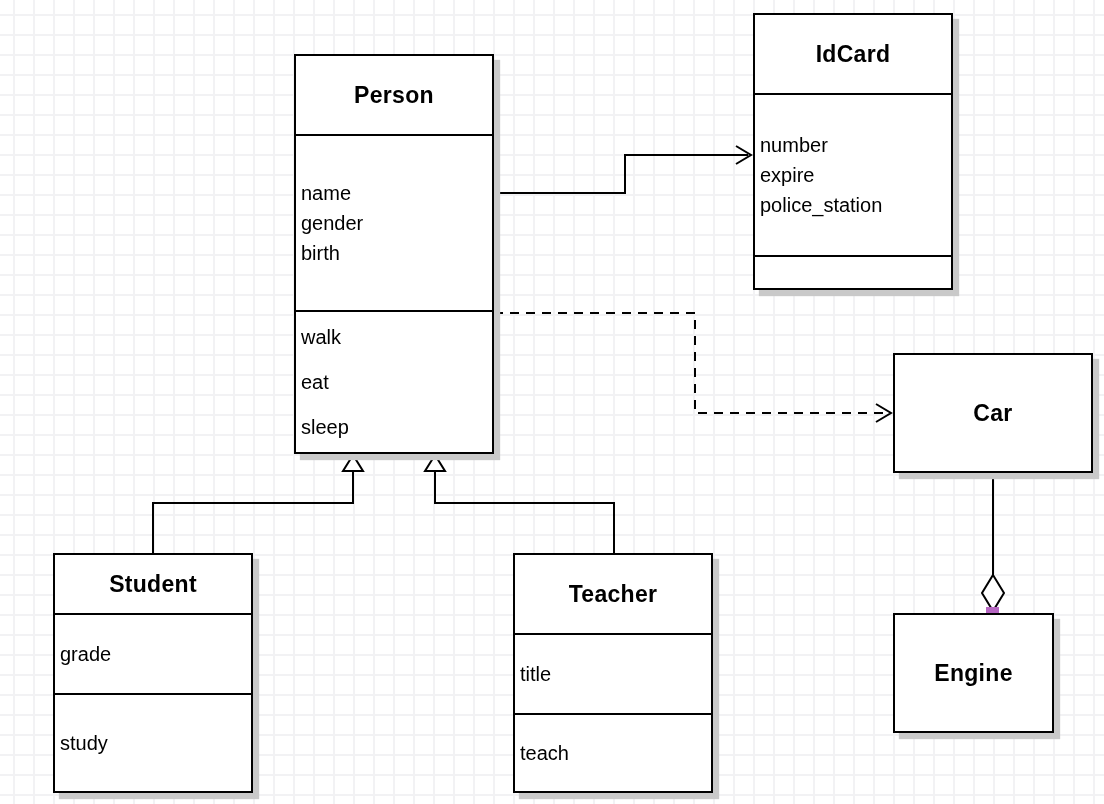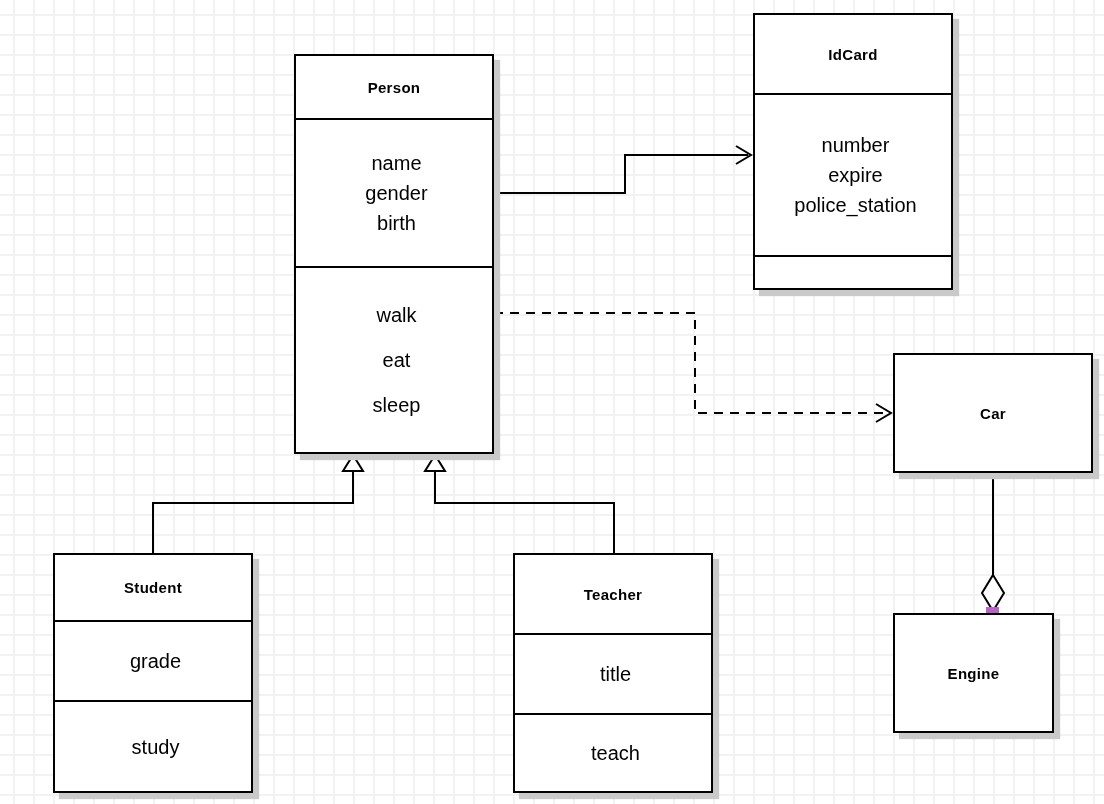--- a/index.html
+++ b/index.html
@@ -28,34 +28,33 @@
     display: flex;
     flex-direction: column;
     color: #000000;
   }
   .uml-title {
     flex: 0 0 auto;
     display: flex;
     align-items: center;
     justify-content: center;
     font-weight: bold;
-    font-size: 15px;
+    font-size: 23px;
     letter-spacing: 0.3px;
   }
   .uml-title.fill { flex: 1 1 auto; }
   .uml-sec {
     box-sizing: border-box;
     border-top: 2px solid #000000;
     display: flex;
     flex-direction: column;
     justify-content: center;
     padding-left: 5px;
     font-size: 20px;
     line-height: 30px;
-    text-align: center;
   }
   .uml-sec.grow { flex: 1 1 auto; gap: 15px; }
   .connectors {
     position: absolute;
     left: 0;
     top: 0;
   }
   .connectors .solid {
     fill: none;
     stroke: #000000;
@@ -112,22 +111,22 @@
 
     <g>
       <line class="solid" x1="993" y1="473" x2="993" y2="575"></line>
       <polygon class="hollow" points="993,575 1004,593 993,611 982,593"></polygon>
       <rect class="handle" x="986" y="466" width="13" height="13"></rect>
       <rect class="handle" x="986" y="607" width="13" height="13"></rect>
     </g>
   </svg>
 
   <div class="uml-box" style="left:294px; top:54px; width:200px; height:400px;">
-    <div class="uml-title" style="height:62px;">Person</div>
-    <div class="uml-sec" style="height:148px;">
+    <div class="uml-title" style="height:78px;">Person</div>
+    <div class="uml-sec" style="height:176px;">
       <div>name</div>
       <div>gender</div>
       <div>birth</div>
     </div>
     <div class="uml-sec grow">
       <div>walk</div>
       <div>eat</div>
       <div>sleep</div>
     </div>
   </div>
@@ -144,21 +143,21 @@
 
   <div class="uml-box" style="left:893px; top:353px; width:200px; height:120px;">
     <div class="uml-title fill">Car</div>
   </div>
 
   <div class="uml-box" style="left:893px; top:613px; width:161px; height:120px;">
     <div class="uml-title fill">Engine</div>
   </div>
 
   <div class="uml-box" style="left:53px; top:553px; width:200px; height:240px;">
-    <div class="uml-title" style="height:65px;">Student</div>
+    <div class="uml-title" style="height:58px;">Student</div>
     <div class="uml-sec" style="height:80px;">
       <div>grade</div>
     </div>
     <div class="uml-sec grow">
       <div>study</div>
     </div>
   </div>
 
   <div class="uml-box" style="left:513px; top:553px; width:200px; height:240px;">
     <div class="uml-title" style="height:78px;">Teacher</div>

